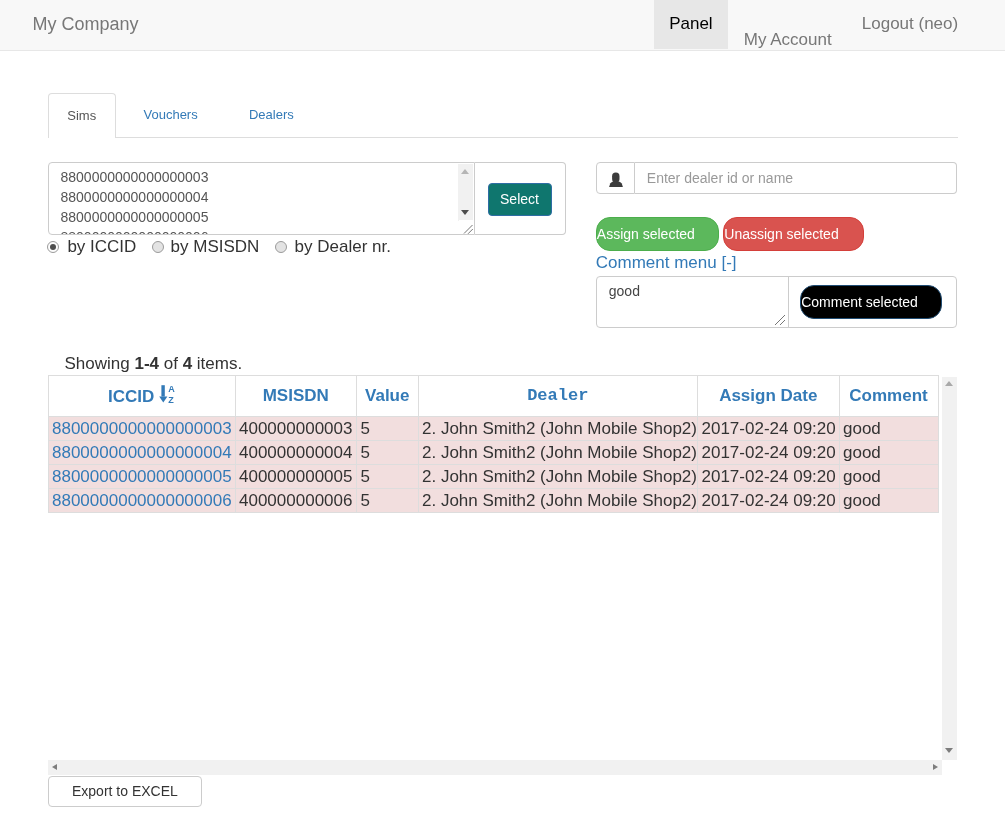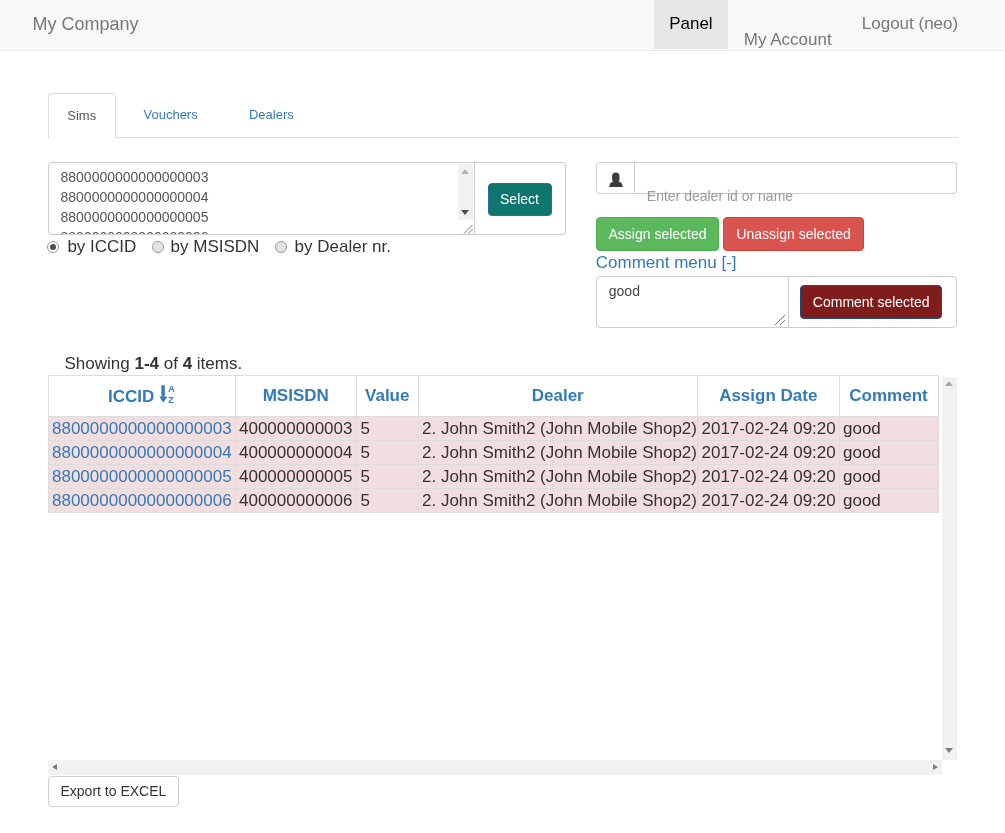--- a/index.html
+++ b/index.html
@@ -32,29 +32,29 @@
 
 .radio { position:absolute; width:12px; height:12px; border-radius:50%; border:1px solid #9b9b9b; background:#e3e3e3; top:241.3px; }
 .radio.checked { background:#fcfcfc; }
 .radio.checked::after { content:""; position:absolute; left:2px; top:2px; width:6px; height:6px; border-radius:50%; background:#4e4e4e; }
 .radlbl { position:absolute; top:236px; font-size:17px; color:#333; line-height:22px; }
 
 
 #ig { position:absolute; left:595.8px; top:161.5px; width:361.7px; height:32.5px; }
 #ig-addon { position:absolute; left:0; top:0; width:39px; height:32.5px; background:#fff; border:1px solid #ccc; border-radius:4px 0 0 4px; }
 #ig-input { position:absolute; left:39px; top:0; right:0; height:32.5px; background:#fff; border:1px solid #ccc; border-left:none; border-radius:0 4px 4px 0; }
-#ig-input span { position:absolute; left:12px; top:18px; line-height:30.5px; font-size:14px; color:#999; }
-.btn { position:absolute; border-radius:4px; color:#fff; font-size:14px; text-align:center; }
+#ig-input span { position:absolute; left:12px; top:0; line-height:30.5px; font-size:14px; color:#999; }
+.btn { position:absolute; border-radius:14px; color:#fff; font-size:14px; text-align:left; }
 #btn-assign { left:595.8px; top:217.3px; width:123.5px; height:34px; line-height:32px; background:#5cb85c; border:1px solid #4cae4c; }
 #btn-unassign { left:723.3px; top:217.3px; width:140.7px; height:34px; line-height:32px; background:#d9534f; border:1px solid #d43f3a; }
 #comment-menu { position:absolute; left:595.8px; top:253px; font-size:17px; color:#337ab7; }
 #cbox { position:absolute; left:595.8px; top:275.6px; width:361.7px; height:52.4px; background:#fff; border:1px solid #ccc; border-radius:4px; }
 #cbox-text { position:absolute; left:0; top:0; width:192px; height:50.4px; border-right:1px solid #ccc; }
 #cbox-text span { position:absolute; left:12px; top:4px; font-size:14px; line-height:20px; color:#444; }
-#btn-comment { left:800.2px; top:284.7px; width:142px; height:34px; line-height:32px; background:#7f1d1d; border:1px solid #204d74; }
+#btn-comment { left:800.2px; top:284.7px; width:142px; height:34px; line-height:32px; background:#000000; border:1px solid #204d74; }
 
 
 #showing { position:absolute; left:47.5px; top:354px; font-size:17px; color:#333;margin-left:17px; }
 
 
 #grid { position:absolute; left:47.5px; top:375px; width:909px; height:400px; background:#fff; }
 table { border-collapse:collapse; position:absolute; left:0; top:0; }
 th { border:1px solid #ddd; color:#337ab7; font-size:17px; font-weight:bold; text-align:center; height:40.5px; vertical-align:middle; background:#fff; }
 td { border:1px solid #ddd; color:#333; font-size:17px; height:21.5px; line-height:21.5px; background:#f2dede; padding:1.5px 0 0 3.5px; white-space:nowrap; overflow:hidden; }
 td.link { color:#337ab7; }
@@ -63,21 +63,21 @@
 .sb { position:absolute; background:#f1f1f1; }
 #vsb { left:894.5px; top:1.5px; width:14.5px; height:383px; }
 #hsb { left:0; top:384.5px; width:894px; height:15px; }
 .tri { position:absolute; width:0; height:0; }
 .tri.up { border-left:4.5px solid transparent; border-right:4.5px solid transparent; border-bottom:5px solid #a9a9a9; }
 .tri.down { border-left:4.5px solid transparent; border-right:4.5px solid transparent; border-top:5px solid #7d7d7d; }
 .tri.left { border-top:3px solid transparent; border-bottom:3px solid transparent; border-right:5px solid #7d7d7d; }
 .tri.right { border-top:3px solid transparent; border-bottom:3px solid transparent; border-left:5px solid #7d7d7d; }
 
 
-#btn-export { position:absolute; left:47.9px; top:775.5px; width:131px; height:31px; background:#fff; border:1px solid #ccc; border-radius:4px; color:#333; font-size:14px; text-align:center; line-height:29px; }
+#btn-export { position:absolute; left:47.9px; top:775.5px; width:154px; height:31px; background:#fff; border:1px solid #ccc; border-radius:4px; color:#333; font-size:14px; text-align:center; line-height:29px; }
 </style>
 </head>
 <body>
 <div id="navbar"></div>
 <div id="brand">My Company</div>
 <div class="navitem" id="nav-panel">Panel</div>
 <div class="navitem" id="nav-account">My Account</div>
 <div class="navitem" id="nav-logout">Logout (neo)</div>
 
 <div id="tabline"></div>
@@ -148,21 +148,21 @@
       <th style="width:187px;">ICCID <svg width="16" height="18" viewBox="0 0 16 18" style="vertical-align:-1.5px;">
               <g fill="#337ab7">
                 <rect x="2.4" y="0.2" width="3.4" height="11.4"></rect>
                 <path d="M0.2,11.5 L8.4,11.5 L4.3,17.6 Z"></path>
                 <text x="9.2" y="7" font-size="9" font-weight="bold" font-family="Liberation Sans">A</text>
                 <text x="9.2" y="17.6" font-size="9" font-weight="bold" font-family="Liberation Sans">Z</text>
               </g>
             </svg></th>
       <th style="width:121.5px;">MSISDN</th>
       <th style="width:61.5px;">Value</th>
-      <th style="width:227px;">Dealer</th>
+      <th style="width:227px;font-family:Liberation Mono, monospace;">Dealer</th>
       <th style="width:141.5px;">Assign Date</th>
       <th style="width:99px;">Comment</th>
     </tr>
     <tr>
           <td class="link">8800000000000000003</td>
           <td>400000000003</td>
           <td>5</td>
           <td>2. John Smith2 (John Mobile Shop2)</td>
           <td>2017-02-24 09:20</td>
           <td>good</td>

